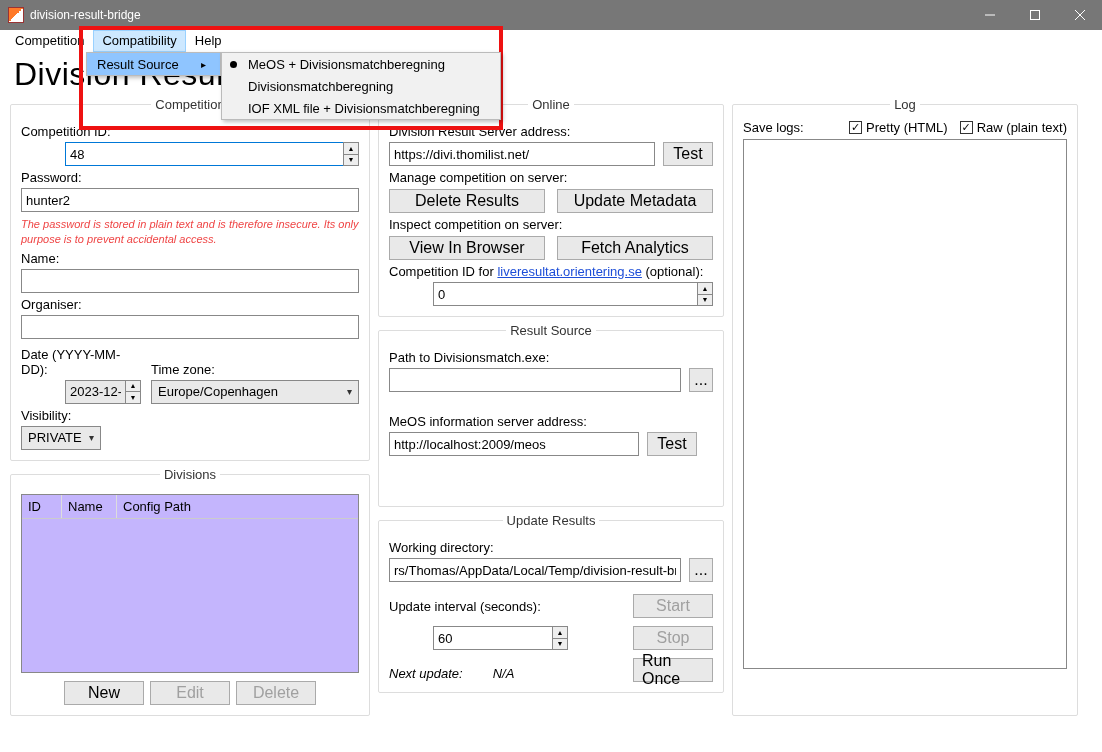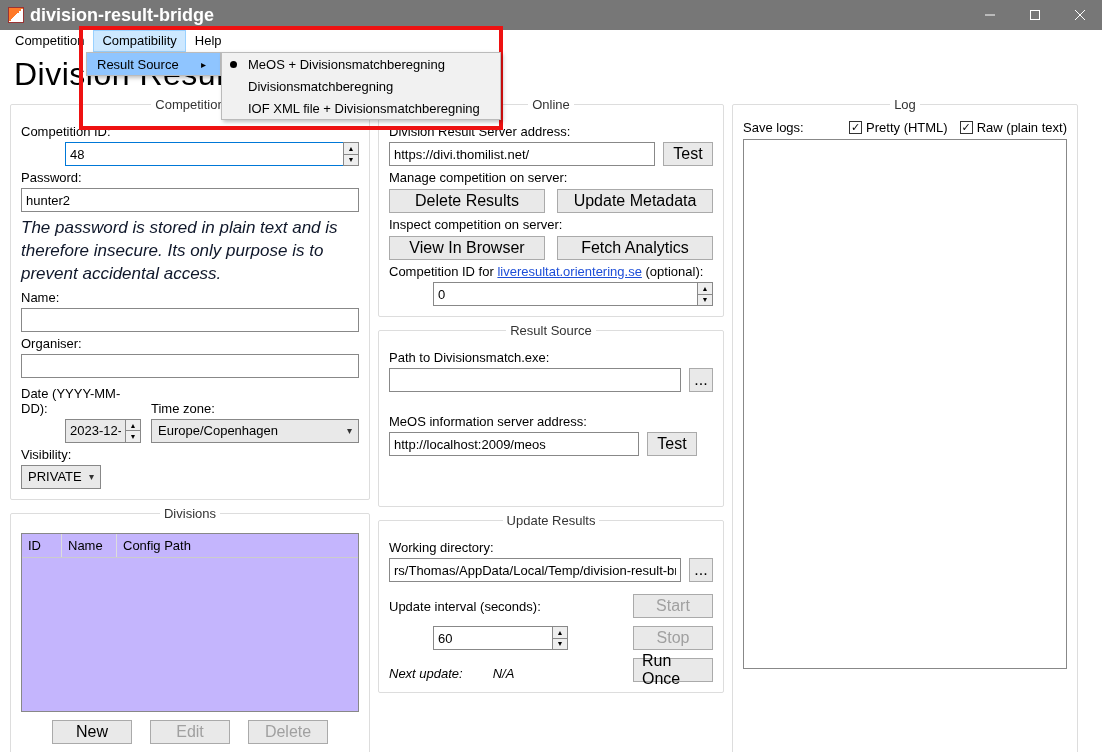--- a/index.html
+++ b/index.html
@@ -21,21 +21,21 @@
     display: flex;
     align-items: center;
     padding-left: 8px;
   }
   .titlebar-icon {
     width: 16px; height: 16px;
     background: linear-gradient(135deg,#ff7a29 50%,#fff 50%);
     border:1px solid #933;
     margin-right:6px;
   }
-  .titlebar-title { flex: 1; font-size: 18px; font-weight: bold; }
+  .titlebar-title { flex: 1; font-size: 12px; }
   .titlebar-btn {
     width: 45px; height: 30px;
     display: flex; align-items: center; justify-content: center;
     color: #fff;
   }
   .titlebar-btn svg { width:10px; height:10px; stroke:#fff; stroke-width:1; fill:none; }
   .menubar {
     height: 22px;
     display: flex;
     align-items: stretch;
@@ -94,21 +94,21 @@
   .spin-btns {
     width:16px;
     border:1px solid #888;
     display:flex; flex-direction:column;
   }
   .spin-btns div {
     flex:1; display:flex; align-items:center; justify-content:center;
     font-size:7px; line-height:1; background:#eee;
   }
   .spin-btns div:first-child { border-bottom:1px solid #888; }
-  .note { font-style: italic; color:#0f172a; margin-top:5px; font-size:17px; line-height:1.35;}
+  .note { font-style: italic; color:#ef4444; margin-top:5px; font-size:11px; line-height:1.35;}
   .row { display:flex; gap:10px; align-items:flex-end; }
   .select {
     height:24px; border:1px solid #888; background:#e9e9e9;
     display:flex; align-items:center; justify-content:space-between;
     padding:0 6px; width:100%;
   }
   .chev { font-size:10px; color:#333;}
   .btn {
     height:24px; border:1px solid #aaa; background:#e9e9e9;
     display:flex; align-items:center; justify-content:center;
@@ -121,21 +121,21 @@
   .input-with-btn .txt { flex:1; }
   .input-with-btn .btn { width:50px; }
   .input-with-btn .btn.sq { width:24px; }
   a.link { color:#1d4ed8; text-decoration:underline; }
   .table {
     border:1px solid #888; height:179px; background:#c4b5fd;
     margin-top:4px;
   }
   .thead { display:flex; border-bottom:1px solid #ccc; }
   .th { padding:4px 6px; border-right:1px solid #ddd; font-size:13px;}
-  .bottom-btns { display:flex; gap:18px; justify-content:center; margin-top:8px;}
+  .bottom-btns { display:flex; gap:6px; justify-content:center; margin-top:8px;}
   .bottom-btns .btn { width:80px; }
   .log-box {
     border:1px solid #888; background:#fff; height:530px; margin-top:4px;
   }
   .checkbox { display:inline-flex; align-items:center; gap:4px; }
   .cb {
     width:13px; height:13px; border:1px solid #333; display:flex;
     align-items:center; justify-content:center; font-size:11px; line-height:1;
   }
   .cb.checked::after { content:"✓"; }

